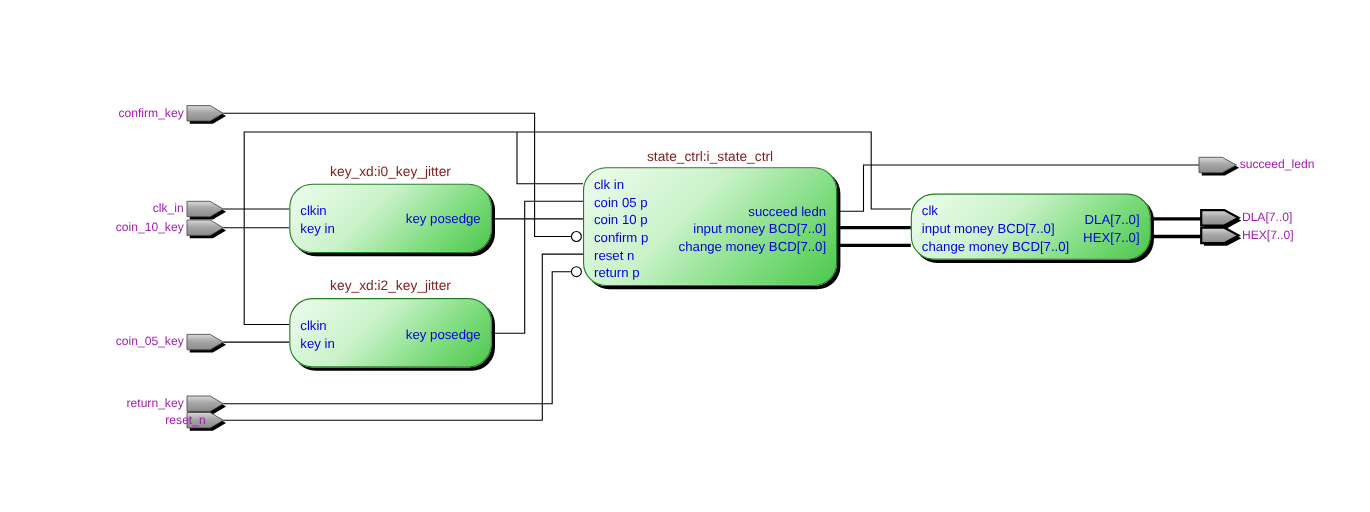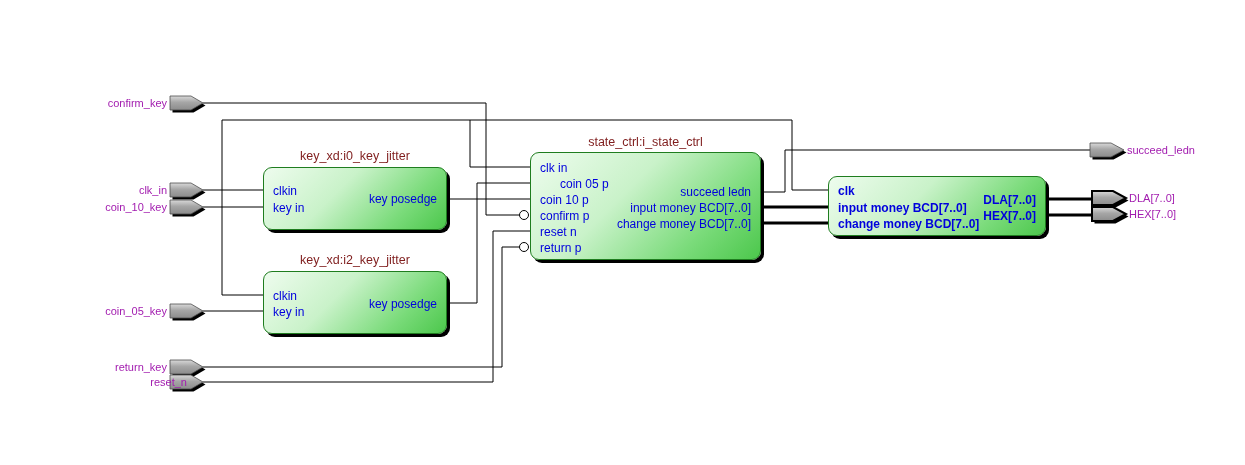--- a/index.html
+++ b/index.html
@@ -10,21 +10,21 @@
   svg.layer{position:absolute;left:0;top:0;width:1245px;height:465px;}
   .wire{fill:none;stroke:#000000;stroke-width:1;}
   .bus{fill:none;stroke:#000000;stroke-width:3;}
   .bubble{fill:#ffffff;stroke:#000000;stroke-width:1;}
   .pin-shadow{fill:#000000;}
   .pin-body{fill:url(#pingrad);stroke:#4d4d4d;stroke-width:0.8;}
   .pin-body.bold{stroke:#000000;stroke-width:2;}
   .block{
     position:absolute;
     border:1.4px solid #1f7d1f;
-    border-radius:9px;
+    border-radius:21px;
     background:linear-gradient(135deg,#eefcee 0%,#c9f2c9 40%,#7adb7a 75%,#4cc74c 100%);
     box-shadow:3px 3px 0 #000000;
     box-sizing:border-box;
   }
   .btitle{
     position:absolute;text-align:center;color:#7f1d1d;font-size:12.5px;white-space:nowrap;
   }
   .plabel{position:absolute;color:#0000dd;font-size:12px;line-height:14px;white-space:nowrap;}
   .plabel.right{text-align:right;}
   .pin-label{position:absolute;color:#a21caf;font-size:11px;line-height:14px;white-space:nowrap;}
@@ -121,31 +121,31 @@
   <div class="btitle" style="left:263px;top:253px;width:184px;">key_xd:i2_key_jitter</div>
   <div class="block" style="left:263px;top:271px;width:184px;height:63px;">
     <span class="plabel" style="left:9px;top:17px;">clkin</span>
     <span class="plabel" style="left:9px;top:33px;">key in</span>
     <span class="plabel right" style="right:9px;top:25px;">key posedge</span>
   </div>
 
   <div class="btitle" style="left:530px;top:135px;width:231px;">state_ctrl:i_state_ctrl</div>
   <div class="block" style="left:530px;top:152px;width:231px;height:108px;">
     <span class="plabel" style="left:9px;top:8px;">clk in</span>
-    <span class="plabel" style="left:9px;top:24px;margin-left:20px;">coin 05 p</span>
+    <span class="plabel" style="left:9px;top:24px;">coin 05 p</span>
     <span class="plabel" style="left:9px;top:40px;">coin 10 p</span>
     <span class="plabel" style="left:9px;top:56px;">confirm p</span>
     <span class="plabel" style="left:9px;top:72px;">reset n</span>
     <span class="plabel" style="left:9px;top:88px;">return p</span>
     <span class="plabel right" style="right:9px;top:32px;">succeed ledn</span>
     <span class="plabel right" style="right:9px;top:48px;">input money BCD[7..0]</span>
     <span class="plabel right" style="right:9px;top:64px;">change money BCD[7..0]</span>
   </div>
 
-  <div class="block" style="left:828px;top:176px;width:218px;height:60px;font-weight:bold;">
+  <div class="block" style="left:828px;top:176px;width:218px;height:60px;">
     <span class="plabel" style="left:9px;top:7px;">clk</span>
     <span class="plabel" style="left:9px;top:24px;">input money BCD[7..0]</span>
     <span class="plabel" style="left:9px;top:40px;">change money BCD[7..0]</span>
     <span class="plabel right" style="right:9px;top:16px;">DLA[7..0]</span>
     <span class="plabel right" style="right:9px;top:32px;">HEX[7..0]</span>
   </div>
 
 </div>
 
 </body></html>

